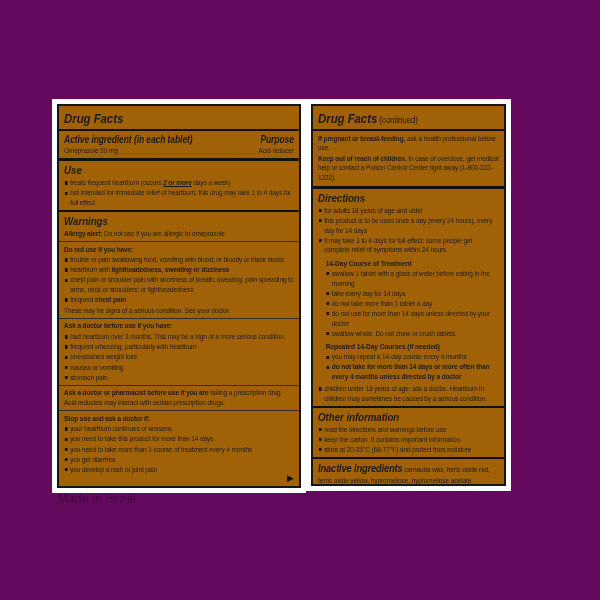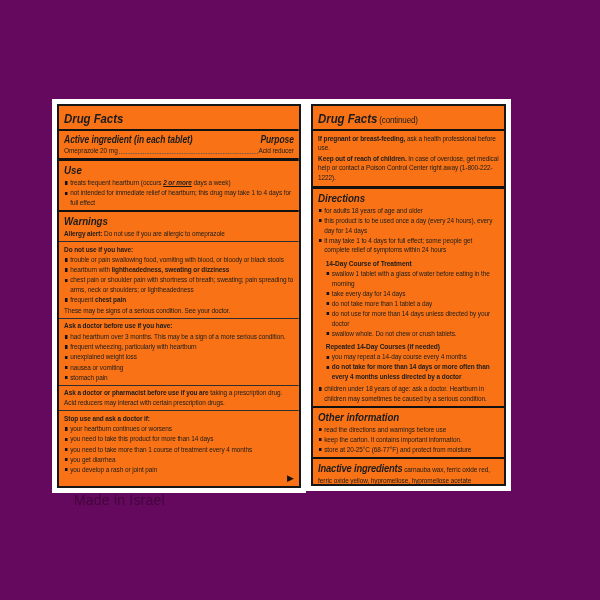--- a/index.html
+++ b/index.html
@@ -1,19 +1,19 @@
 <!DOCTYPE html>
 <html><head>
 <meta charset="utf-8">
 <style>
   html,body{margin:0;padding:0;width:600px;height:600px;overflow:hidden;}
   body{background:#65095e;font-family:"Liberation Sans","DejaVu Sans",sans-serif;}
   .stage{position:relative;width:600px;height:600px;}
 
-  .panel{position:absolute;top:104px;background:#f97316;border:2px solid #161616;
+  .panel{position:absolute;top:104px;background:#a16207;border:2px solid #161616;
          box-shadow:0 0 0 5px #fff;box-sizing:border-box;color:#1b1b1b;overflow:hidden;}
   .panel.pleft{left:57px;width:244px;height:384px;}
   .panel.pright{left:311px;width:195px;height:382px;}
 
   .condense{transform:scaleX(0.85);transform-origin:0 0;width:117.6%;
             box-sizing:border-box;padding:3px 6px 0;
             font-size:7.6px;line-height:1.27;letter-spacing:-0.1px;}
 
   .h1{font-style:italic;font-weight:bold;font-size:13.5px;line-height:1.15;margin:2px 0;}
   .h1sfx{font-style:normal;font-weight:normal;font-size:9.5px;letter-spacing:-0.2px;}
@@ -33,21 +33,21 @@
   .lead{font-weight:bold;}
   .para{margin:1px 0;}
   .subh{font-weight:bold;font-size:7.8px;margin:3.5px 0 0.5px 9px;}
   .ind{margin-left:9px;}
   .em-u{font-weight:bold;font-style:italic;text-decoration:underline;}
   .arrow{position:absolute;right:5px;bottom:3px;font-size:9px;line-height:1;color:#111;}
   .h-inline{font-style:italic;font-weight:bold;font-size:11px;letter-spacing:-0.2px;}
   .qrow{display:flex;align-items:baseline;margin:1.5px 0 2px;}
   .q-h{font-style:italic;font-weight:bold;font-size:11.5px;letter-spacing:-0.2px;}
   .q-phone{font-weight:bold;font-size:8px;margin-left:3px;}
-  .made-in{position:absolute;left:74px;top:492px;font-size:14px;color:#42063d;letter-spacing:0.2px;}
+  .made-in{position:absolute;left:58px;top:492px;font-size:12px;color:#42063d;letter-spacing:0.2px;}
 </style>
 </head>
 <body style="background: rgb(101, 9, 94);">
 
 <div class="stage">
 
   <section class="panel pleft">
     <div class="condense">
       <div class="h1">Drug Facts</div>
       <div class="hr-a"></div>

